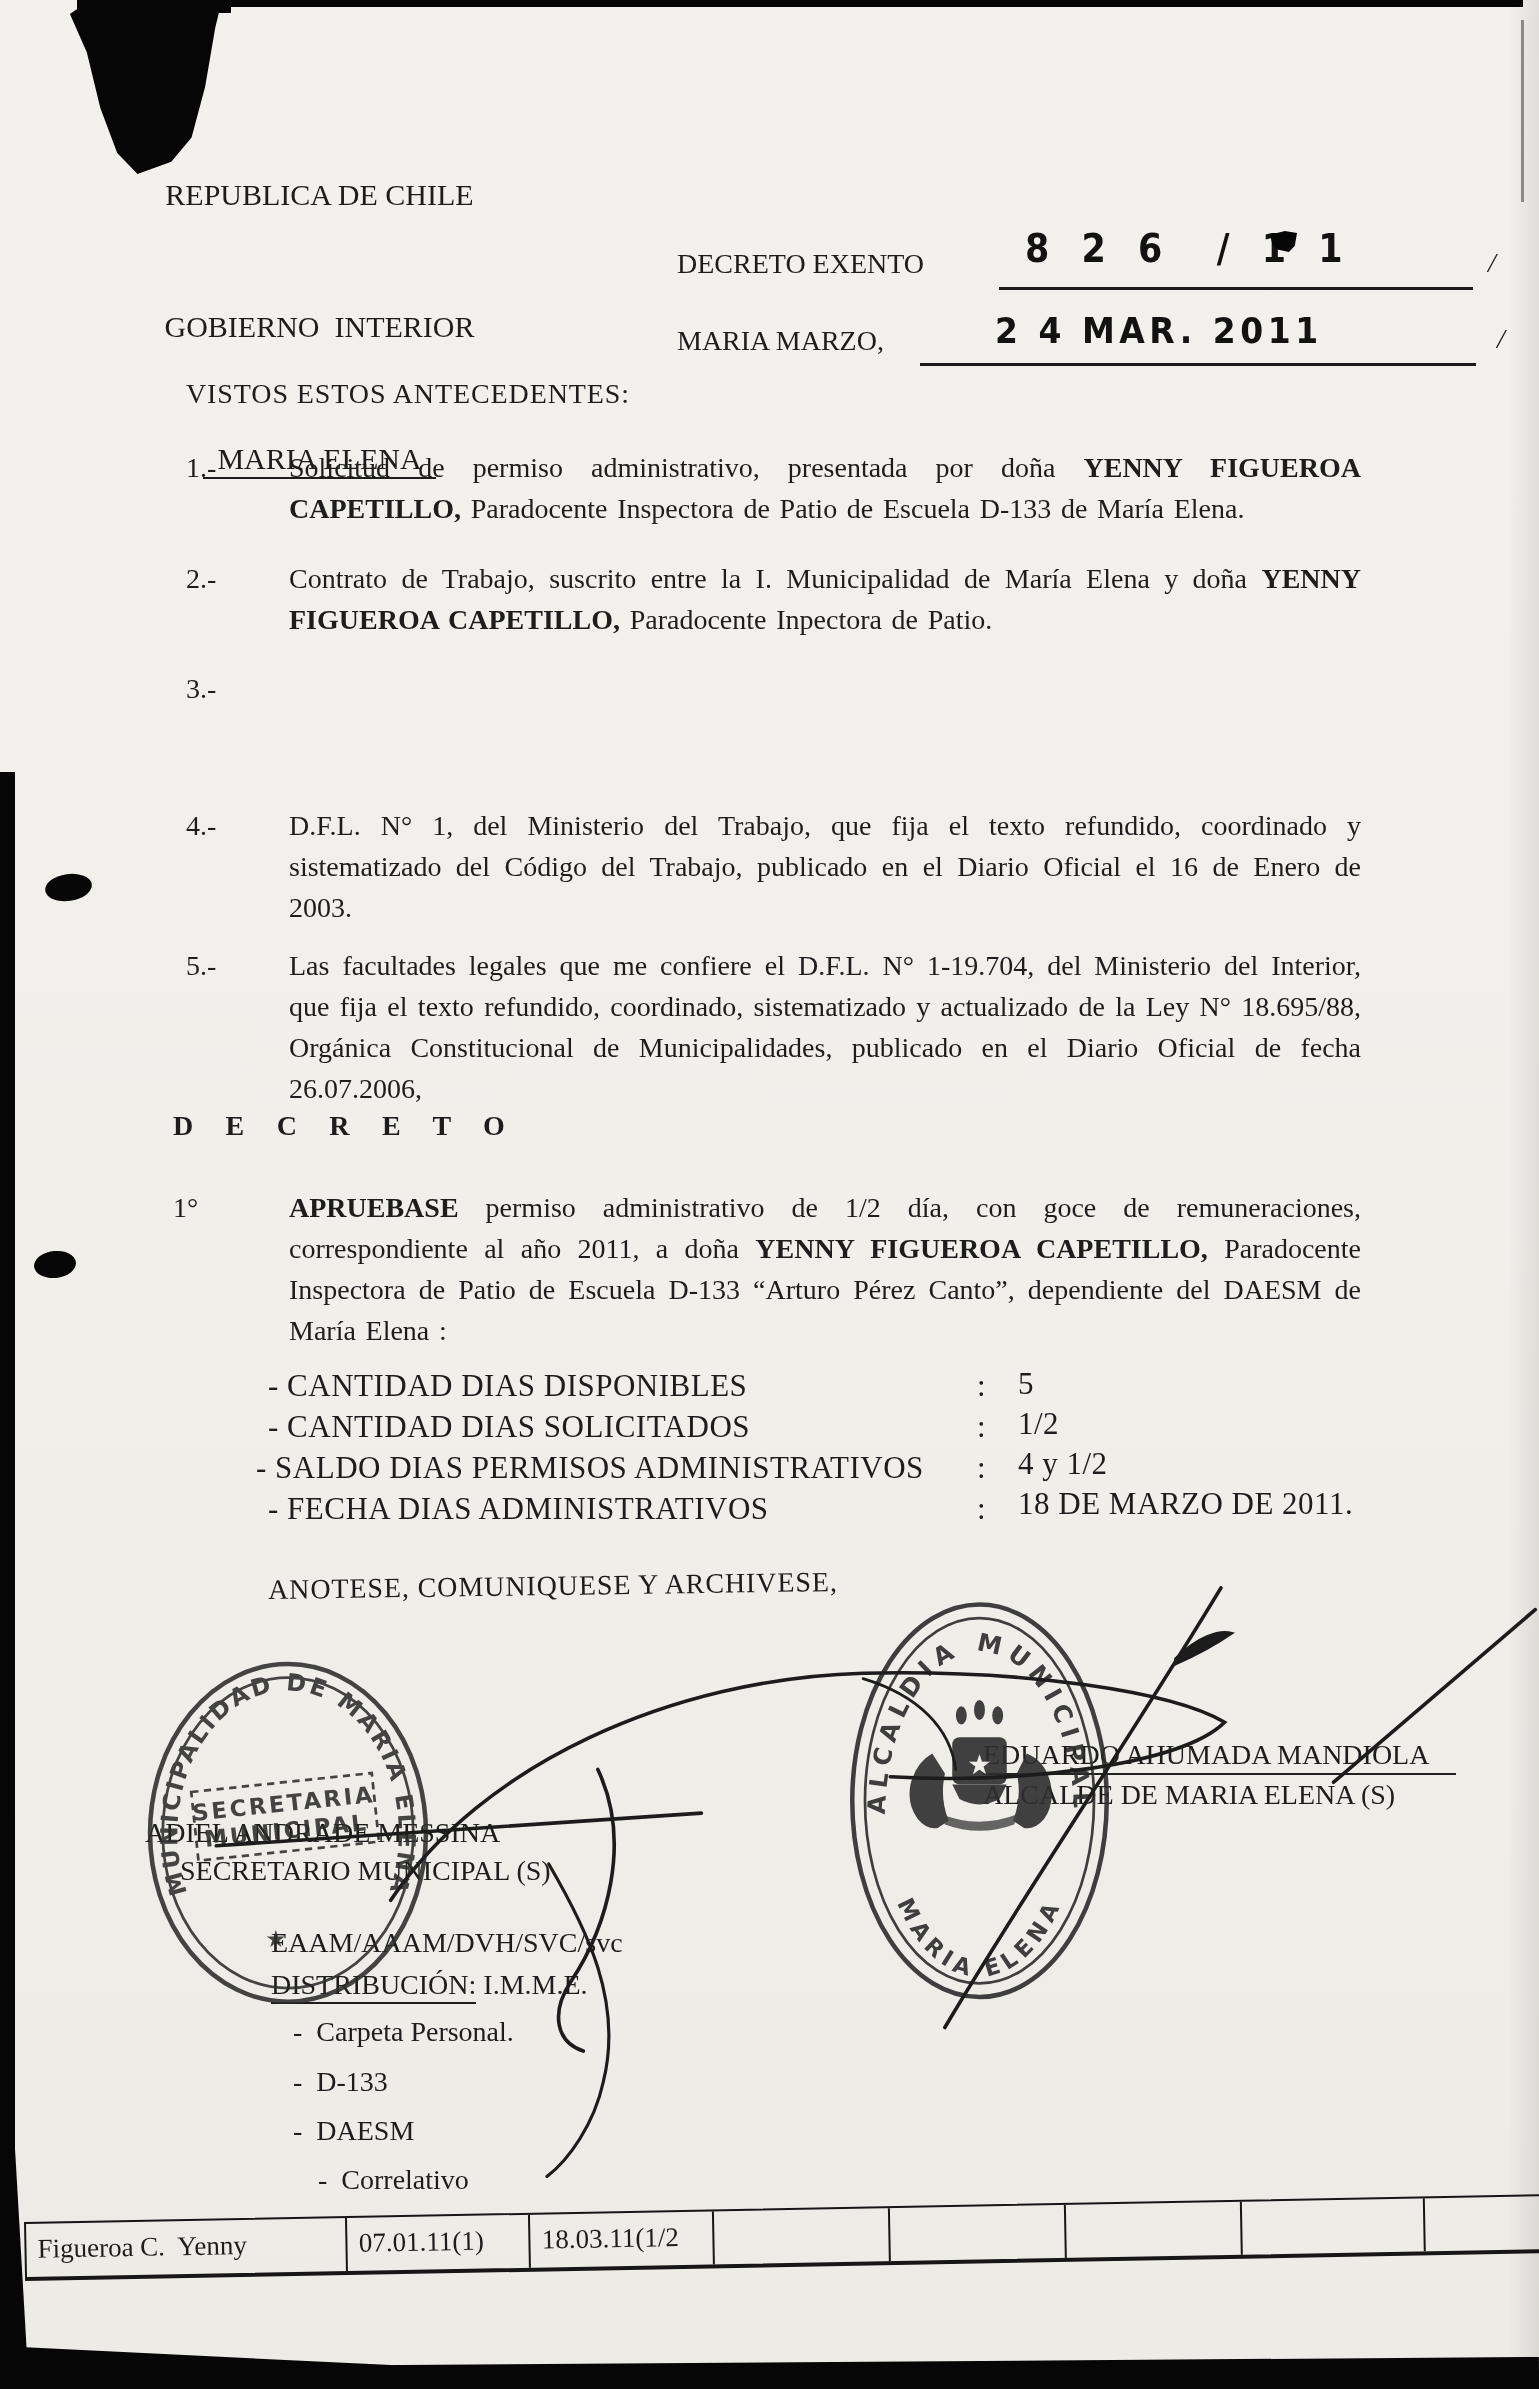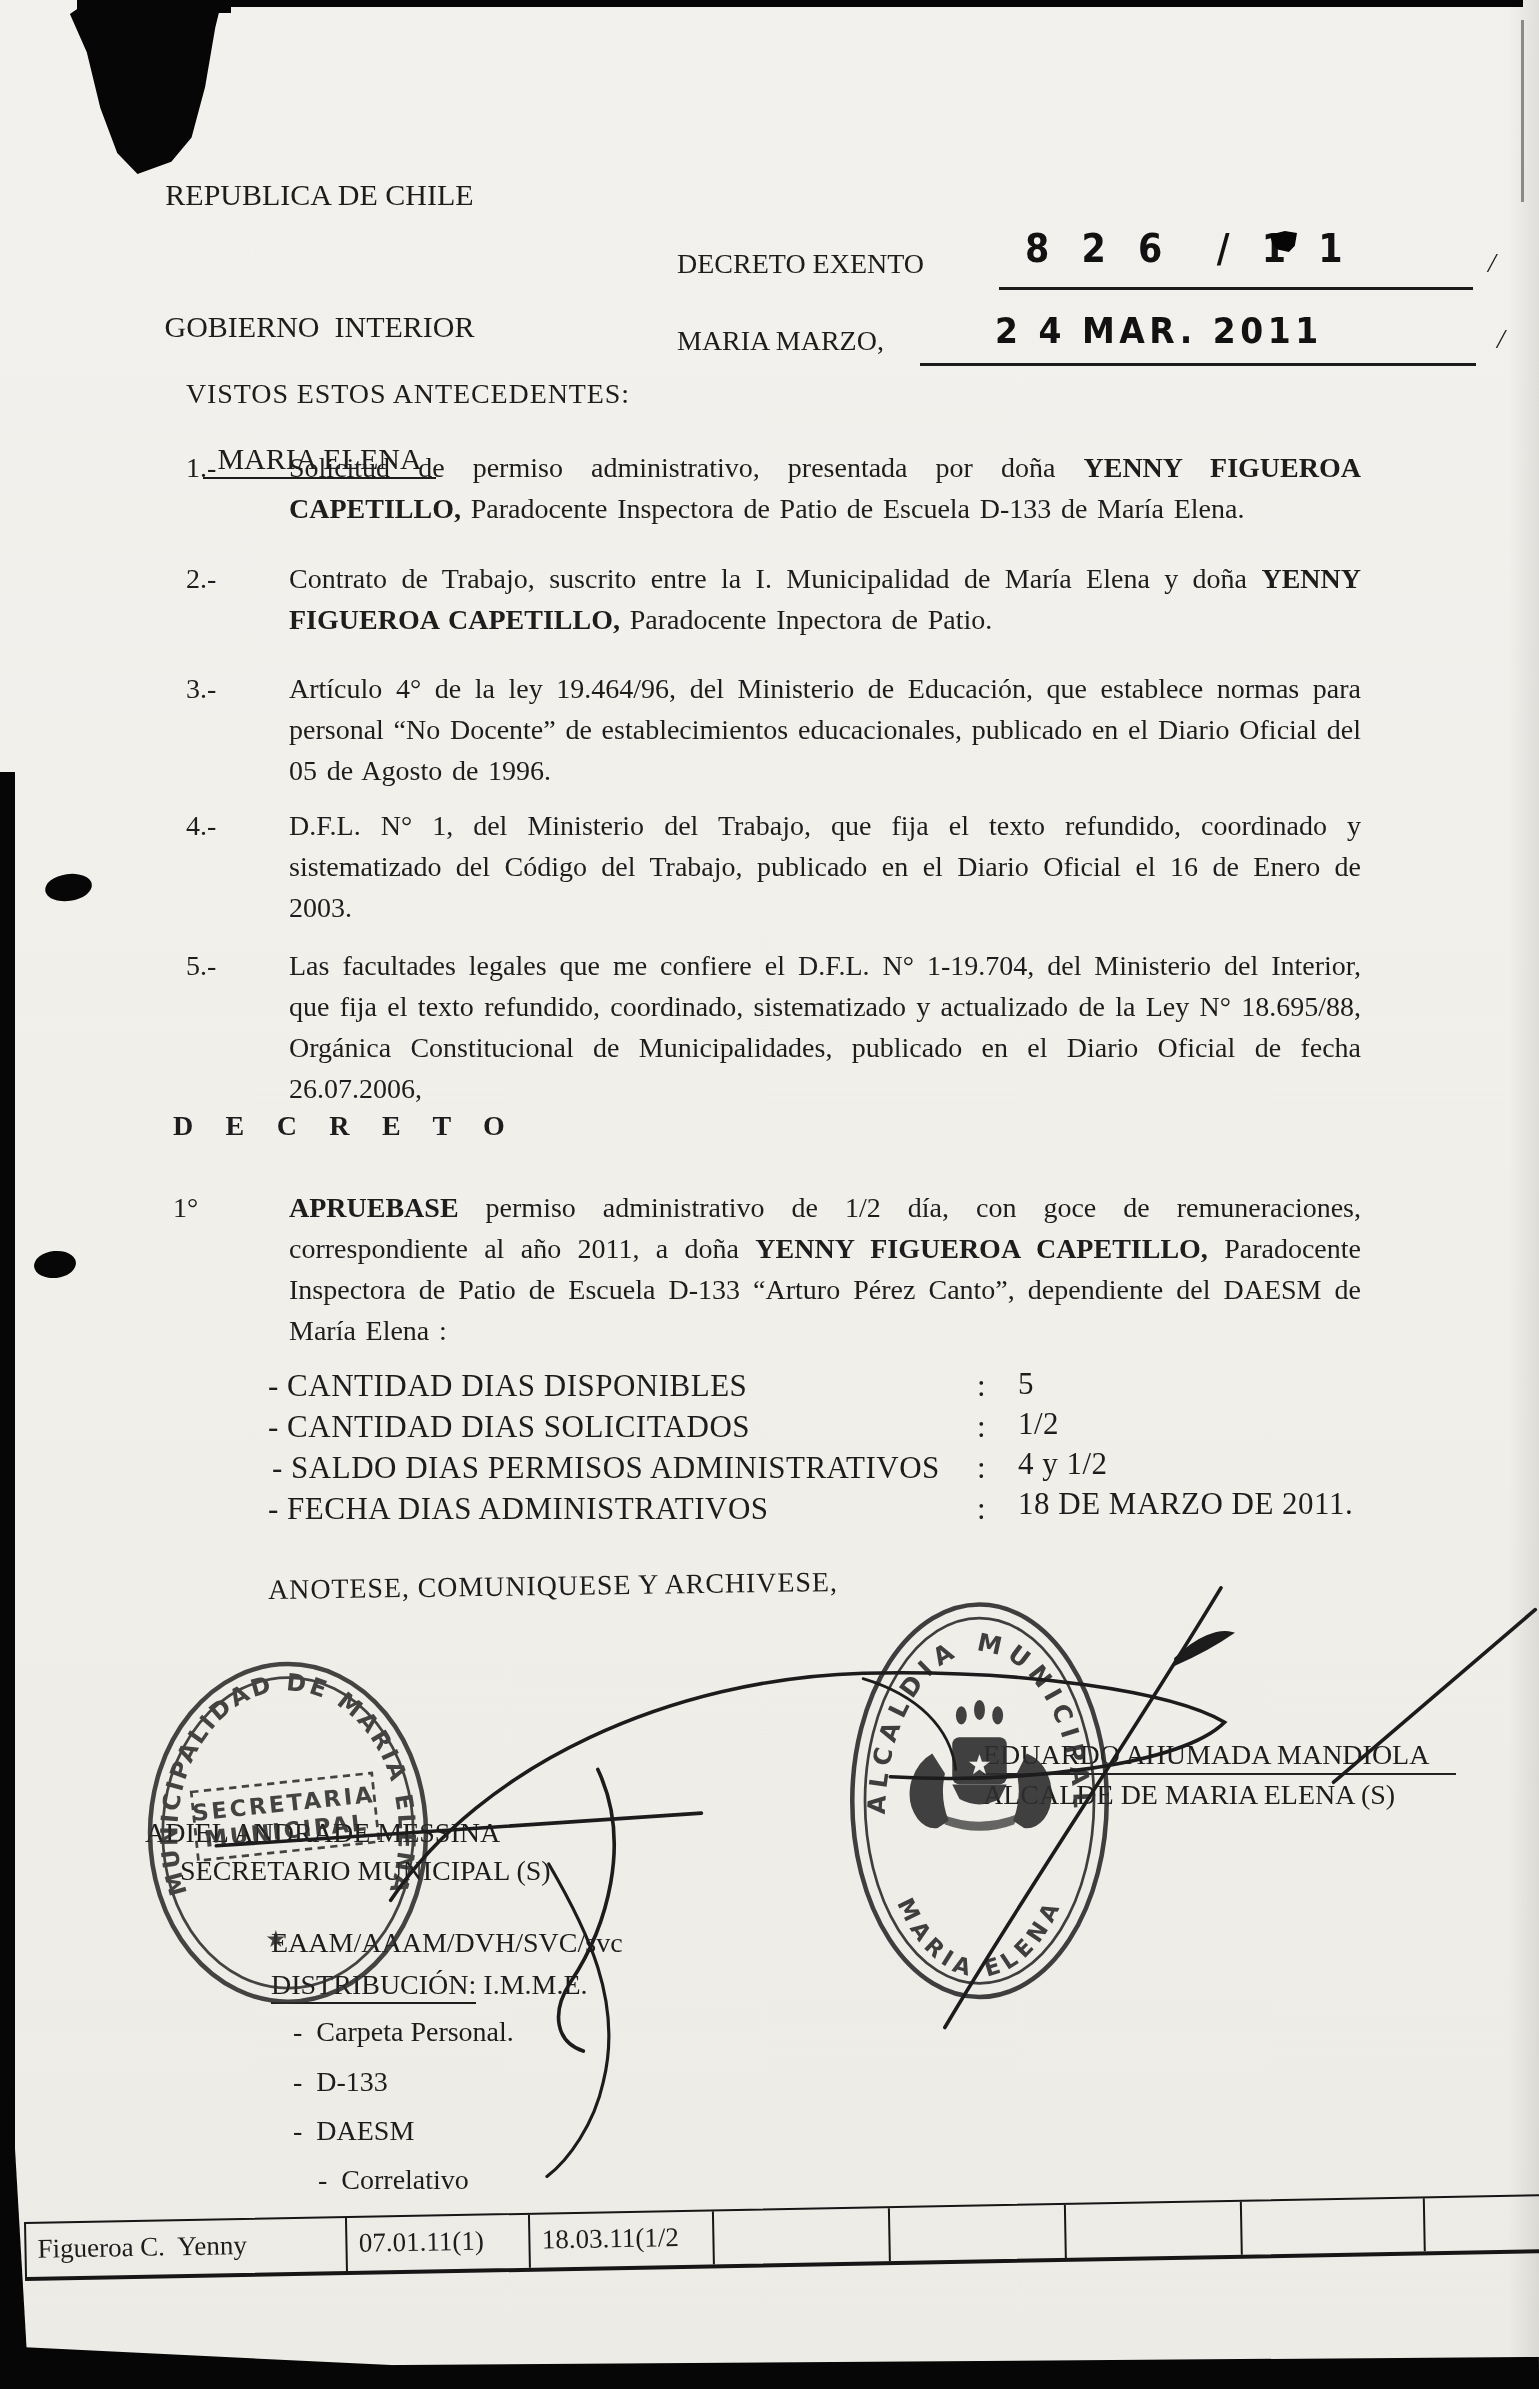--- a/index.html
+++ b/index.html
@@ -56,42 +56,41 @@
 
   <div class="abs sect-title" style="left:186px;top:378px;">VISTOS ESTOS ANTECEDENTES:</div>
 
   <div class="abs ln" style="left:186px;top:447px;">1.-</div>
   <div class="abs just" style="left:289px;top:447px;"><span>Solicitud de permiso administrativo, presentada por doña </span><span class="b">YENNY FIGUEROA CAPETILLO,</span><span> Paradocente Inspectora de Patio de Escuela D-133 de María Elena.</span></div>
 
   <div class="abs ln" style="left:186px;top:558px;">2.-</div>
   <div class="abs just" style="left:289px;top:558px;"><span>Contrato de Trabajo, suscrito entre la I. Municipalidad de María Elena y doña </span><span class="b">YENNY FIGUEROA CAPETILLO,</span><span> Paradocente Inpectora de Patio.</span></div>
 
   <div class="abs ln" style="left:186px;top:668px;">3.-</div>
-  <div class="abs just" style="left:289px;top:668px;">Artículo 4° de la ley  19.464/96, del Ministerio de Educación, que establece normas para personal “No Docente” de establecimientos educacionales, publicado en el Diario Oficial del 05 de Agosto de 1996.</div>
 
   <div class="abs ln" style="left:186px;top:805px;">4.-</div>
   <div class="abs just" style="left:289px;top:805px;">D.F.L. N°  1, del Ministerio del Trabajo, que fija el texto refundido, coordinado y sistematizado del Código del Trabajo, publicado en el Diario Oficial el 16 de Enero de 2003.</div>
 
   <div class="abs ln" style="left:186px;top:945px;">5.-</div>
   <div class="abs just" style="left:289px;top:945px;">Las facultades legales que me confiere el D.F.L. N° 1-19.704, del Ministerio del Interior, que fija el texto refundido, coordinado, sistematizado y actualizado de la Ley N° 18.695/88, Orgánica Constitucional de Municipalidades, publicado en el Diario Oficial de fecha 26.07.2006,</div>
 
   <div class="abs decreto-title" style="left:173px;top:1110px;">D E C R E T O</div>
 
   <div class="abs ln" style="left:173px;top:1187px;">1°</div>
   <div class="abs just" style="left:289px;top:1187px;"><span class="b">APRUEBASE</span><span> permiso administrativo de 1/2  día, con goce de remuneraciones, correspondiente al año 2011, a doña </span><span class="b">YENNY FIGUEROA CAPETILLO,</span><span> Paradocente Inspectora de Patio de  Escuela D-133 “Arturo Pérez Canto”,  dependiente del DAESM de María Elena :</span></div>
 
   <div class="abs detail-label" style="left:268px;top:1368px;">- CANTIDAD DIAS DISPONIBLES</div>
   <div class="abs detail-label" style="left:977px;top:1368px;">:</div>
   <div class="abs detail-label" style="left:1018px;top:1366px;">5</div>
 
   <div class="abs detail-label" style="left:268px;top:1409px;">- CANTIDAD DIAS SOLICITADOS</div>
   <div class="abs detail-label" style="left:977px;top:1409px;">:</div>
   <div class="abs detail-label" style="left:1018px;top:1406px;">1/2</div>
 
-  <div class="abs detail-label" style="left:272px;top:1450px;">- SALDO DIAS PERMISOS ADMINISTRATIVOS</div>
+  <div class="abs detail-label" style="left:256px;top:1450px;">- SALDO DIAS PERMISOS ADMINISTRATIVOS</div>
   <div class="abs detail-label" style="left:977px;top:1450px;">:</div>
   <div class="abs detail-label" style="left:1018px;top:1446px;">4 y 1/2</div>
 
   <div class="abs detail-label" style="left:268px;top:1491px;">- FECHA DIAS ADMINISTRATIVOS</div>
   <div class="abs detail-label" style="left:977px;top:1491px;">:</div>
   <div class="abs detail-label" style="left:1018px;top:1486px;">18 DE MARZO DE 2011.</div>
 
   <div class="abs sect-title" style="left:268px;top:1570px;transform:rotate(-0.8deg);">ANOTESE, COMUNIQUESE Y ARCHIVESE,</div>
 
   <svg class="abs" style="left:845px;top:1599px;z-index:5;opacity:.9;" width="269" height="409" viewBox="0 0 296 450">

